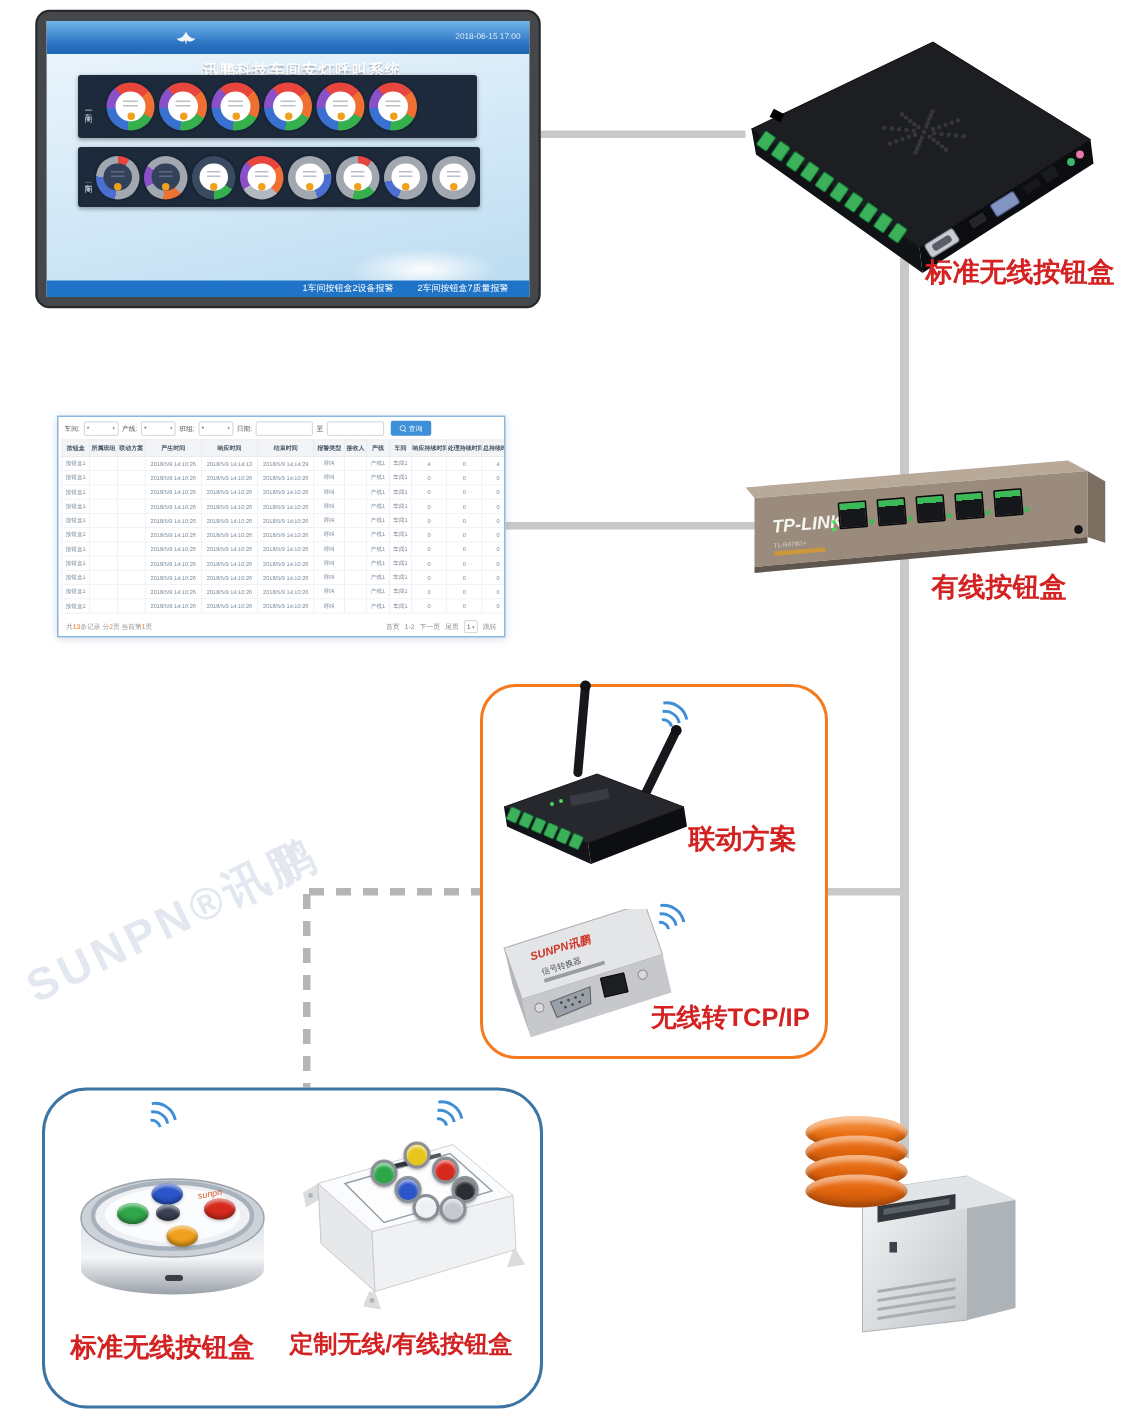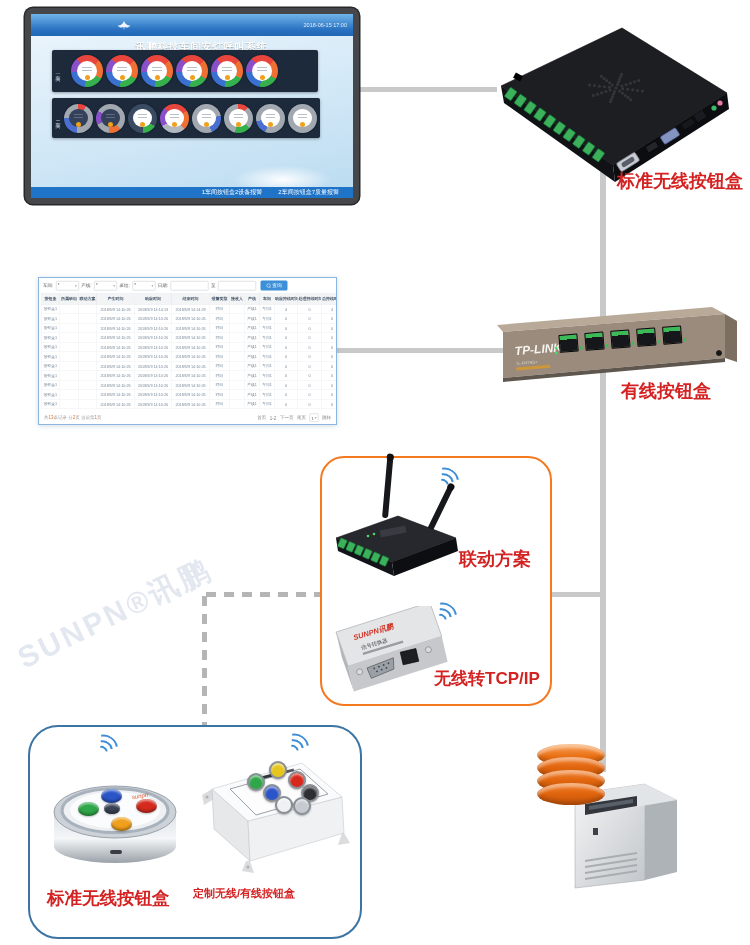--- a/index.html
+++ b/index.html
@@ -27,21 +27,21 @@
   #blue-box{left:28px;top:725px;width:330px;height:210px;border:2.5px solid #3c74a4;border-radius:30px;}
   
   .caption{position:absolute;z-index:4;font-weight:bold;color:#d42222;font-size:18px;white-space:nowrap;}
   #cap-tv{left:88px;top:205px;font-size:19px;}
   #cap-terminal{left:617px;top:169px;}
   #cap-web{left:76px;top:429px;}
   #cap-switch{left:621px;top:379px;}
   #cap-gateway{left:459px;top:547px;}
   #cap-converter{left:434px;top:667px;font-size:17px;}
   #cap-std{left:47px;top:886px;font-size:17.5px;}
-  #cap-custom{left:193px;top:886px;font-size:11px;}
+  #cap-custom{left:193px;top:886px;font-size:16px;}
   #cap-server{left:492px;top:888px;font-size:17px;}
   
   .tv{position:absolute;left:25px;top:8px;width:322px;height:184px;z-index:2;border:6px solid #45474a;
       border-radius:8px;background:#000;box-shadow:0 0 0 1.5px #26282a;}
   .tv-screen{position:absolute;inset:0;overflow:hidden;background:
      radial-gradient(70px 20px at 78% 90%, rgba(255,255,255,.95), rgba(255,255,255,0) 70%),
      radial-gradient(90px 26px at 25% 30%, rgba(255,255,255,.55), rgba(255,255,255,0) 70%),
      linear-gradient(168deg,#eef6fc,#d2e8f7 55%,#badbf0);}
   .tv-header{position:absolute;top:0;left:0;right:0;height:22px;
      background:linear-gradient(180deg,#71b4ea,#2a73c2 70%,#1f66b4);

